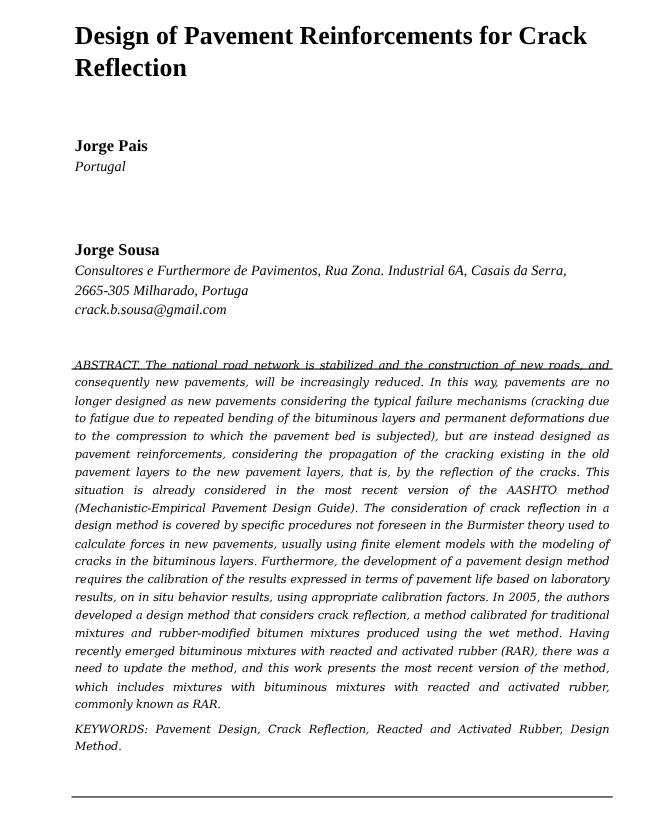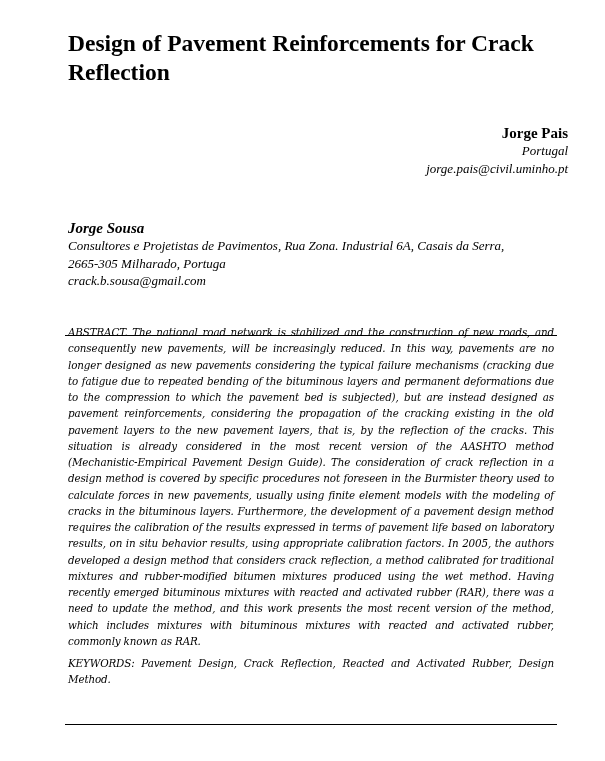--- a/index.html
+++ b/index.html
@@ -1,26 +1,26 @@
 <!DOCTYPE html>
 <html><head>
 <meta charset="utf-8">
 <style>
   html, body { margin: 0; padding: 0; background: #ffffff; }
   body { width: 605px; height: 761px; overflow: hidden; position: relative; color: #000; }
   .title {
-    position: absolute; left: 68px; top: 29px; width: 480px;
+    position: absolute; left: 68px; top: 19px; width: 480px;
     font-family: "Liberation Serif", serif; font-weight: bold;
     font-size: 23.5px; line-height: 29px; margin: 0;
   }
   .author { position: absolute; left: 68px; width: 500px; font-family: "Liberation Serif", serif; }
   .author-name { font-weight: bold; font-size: 15px; line-height: 18px; }
-  .author-name.italic { font-style: italic; }
+  .author-name.italic { }
   .affil { font-style: italic; font-size: 13px; line-height: 17.5px; }
-  #author1 { top: 124px; text-align: right; }
+  #author1 { top: 124px; }
   #author2 { top: 219px; }
   .rule { position: absolute; left: 65px; width: 492px; height: 0; border-top: 1.5px solid #000; }
   #rule-top { top: 335px; }
   #rule-bottom { top: 724px; }
   .abstract {
     position: absolute; left: 68px; top: 324px; width: 486px;
     font-family: "DejaVu Serif", serif; font-style: italic;
     font-size: 10.35px; line-height: 16.25px; text-align: justify;
     letter-spacing: -0.15px; margin: 0;
   }
@@ -32,26 +32,25 @@
   }
 </style>
 </head>
 <body>
 
 <h1 class="title">Design of Pavement Reinforcements for Crack Reflection</h1>
 
 <div class="author" id="author1">
   <div class="author-name">Jorge Pais</div>
   <div class="affil">Portugal</div>
-  <div class="affil">jorge.pais@civil.uminho.pt</div>
 </div>
 
 <div class="author" id="author2">
   <div class="author-name italic">Jorge Sousa</div>
-  <div class="affil">Consultores e Projetistas de Pavimentos, Rua Zona. Industrial 6A, Casais da Serra,</div>
+  <div class="affil">Consultores e Furthermore de Pavimentos, Rua Zona. Industrial 6A, Casais da Serra,</div>
   <div class="affil">2665-305 Milharado, Portuga</div>
   <div class="affil">crack.b.sousa@gmail.com</div>
 </div>
 
 <div class="rule" id="rule-top"></div>
 
 <p class="abstract">ABSTRACT. The national road network is stabilized and the construction of new roads, and consequently new pavements, will be increasingly reduced. In this way, pavements are no longer designed as new pavements considering the typical failure mechanisms (cracking due to fatigue due to repeated bending of the bituminous layers and permanent deformations due to the compression to which the pavement bed is subjected), but are instead designed as pavement reinforcements, considering the propagation of the cracking existing in the old pavement layers to the new pavement layers, that is, by the reflection of the cracks. This situation is already considered in the most recent version of the AASHTO method (Mechanistic-Empirical Pavement Design Guide). The consideration of crack reflection in a design method is covered by specific procedures not foreseen in the Burmister theory used to calculate forces in new pavements, usually using finite element models with the modeling of cracks in the bituminous layers. Furthermore, the development of a pavement design method requires the calibration of the results expressed in terms of pavement life based on laboratory results, on in situ behavior results, using appropriate calibration factors. In 2005, the authors developed a design method that considers crack reflection, a method calibrated for traditional mixtures and rubber-modified bitumen mixtures produced using the wet method. Having recently emerged bituminous mixtures with reacted and activated rubber (RAR), there was a need to update the method, and this work presents the most recent version of the method, which includes mixtures with bituminous mixtures with reacted and activated rubber, commonly known as RAR.</p>
 
 <p class="keywords">KEYWORDS: Pavement Design, Crack Reflection, Reacted and Activated Rubber, Design Method.</p>
 

